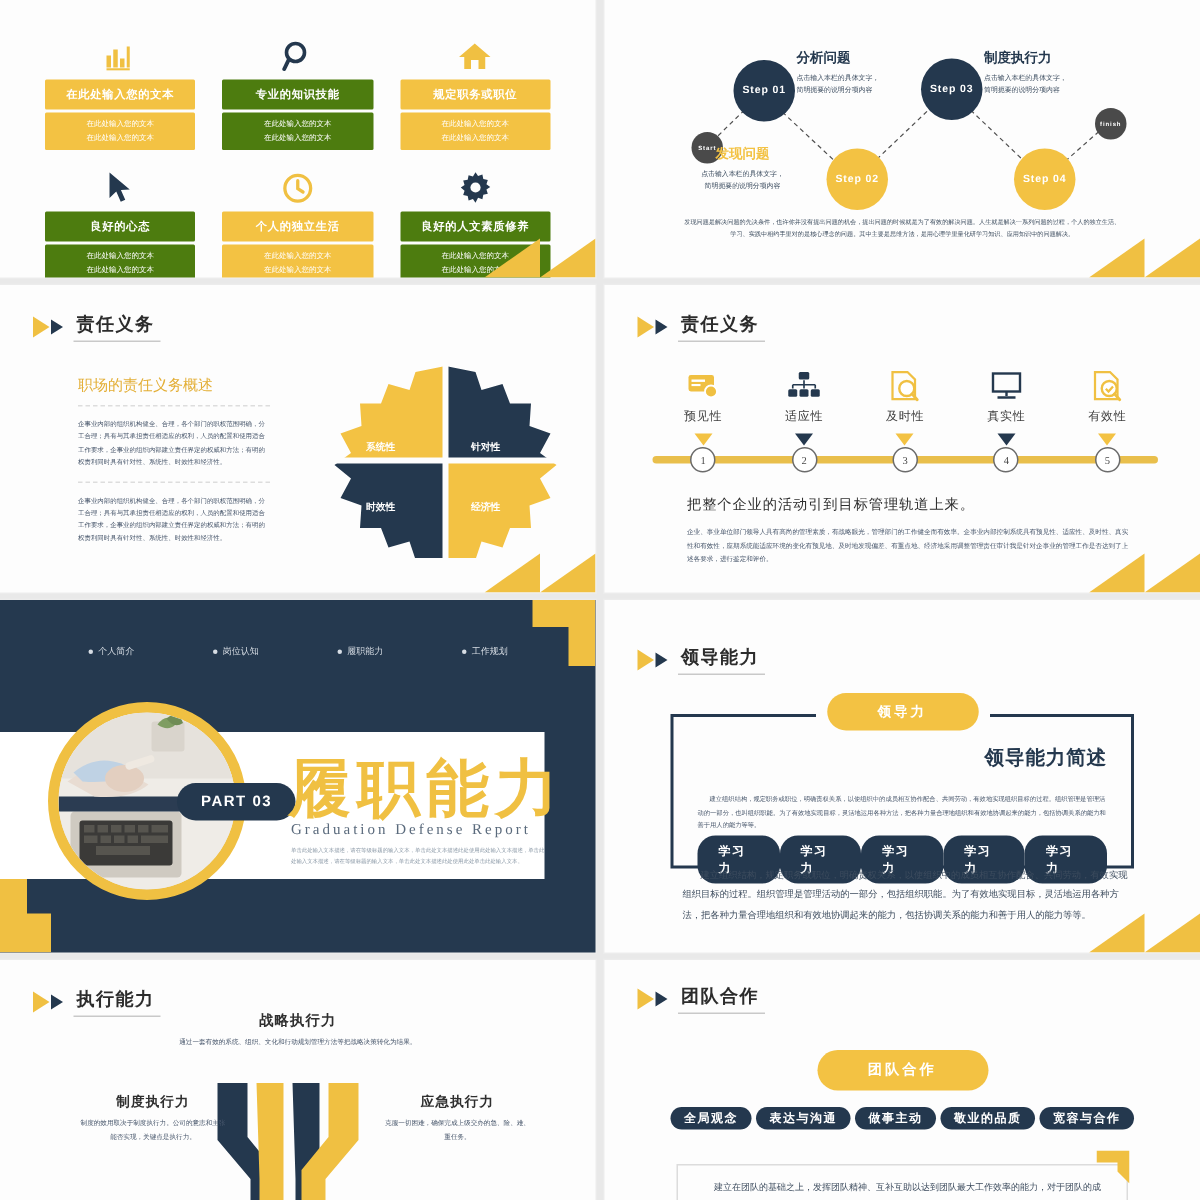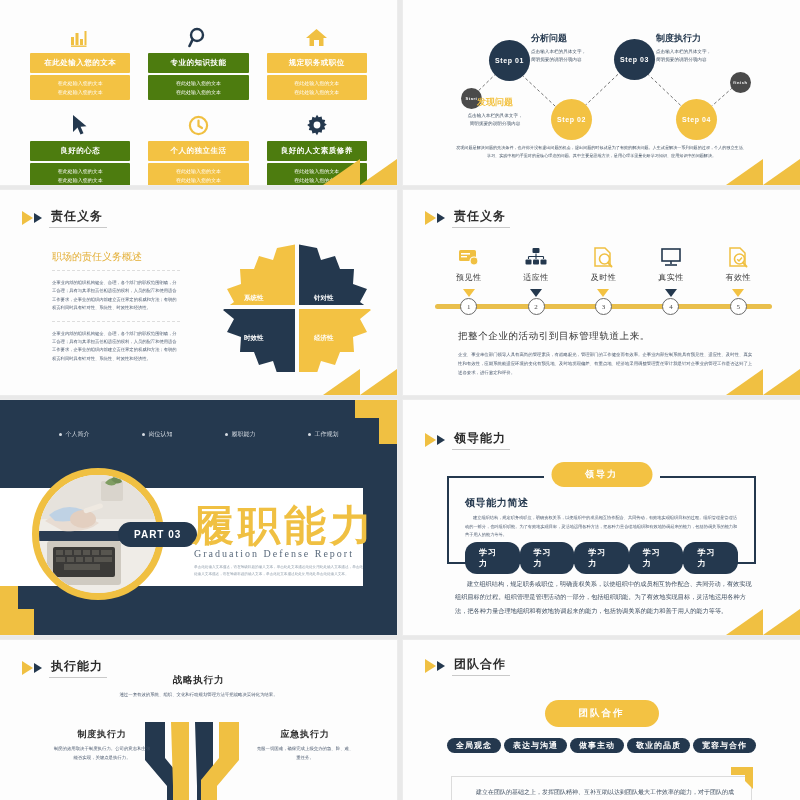--- a/index.html
+++ b/index.html
@@ -192,21 +192,21 @@
     background:#f3c243; color:#fff; border-radius:14px;
     padding:6px 34px; font-size:9px; font-weight:bold;
     font-family:Liberation Mono, monospace; letter-spacing:2px; z-index:3;
   }
   .lead-box {
     border:2px solid #24384e; padding:18px 16px 22px 16px; position:relative;
   }
   .lead-box .notch { position:absolute; top:-2px; left:50%; transform:translateX(-50%); width:116px; height:4px; background:#fdfdfd; }
   .lead-box h5 {
     font-family:"Liberation Serif","DejaVu Serif",serif;
-    font-size:10px; color:#24384e; margin-bottom:4px; letter-spacing:.6px;
+    font-size:13px; color:#24384e; margin-bottom:15px; letter-spacing:.6px;text-align:right;
   }
   .lead-box p { font-size:4.2px; line-height:2.05; color:#46556a; text-indent:8px; }
   .lead-chips { position:absolute; left:16px; right:16px; bottom:-12px; display:flex; justify-content:space-between; }
   .chip {
     background:#24384e; color:#fff; border-radius:12px;
     padding:5px 14px; font-size:8px; font-weight:bold;
     font-family:Liberation Mono, monospace; letter-spacing:1px;
   }
   .lead-foot {
     position:absolute; left:52px; right:44px; bottom:18px;

